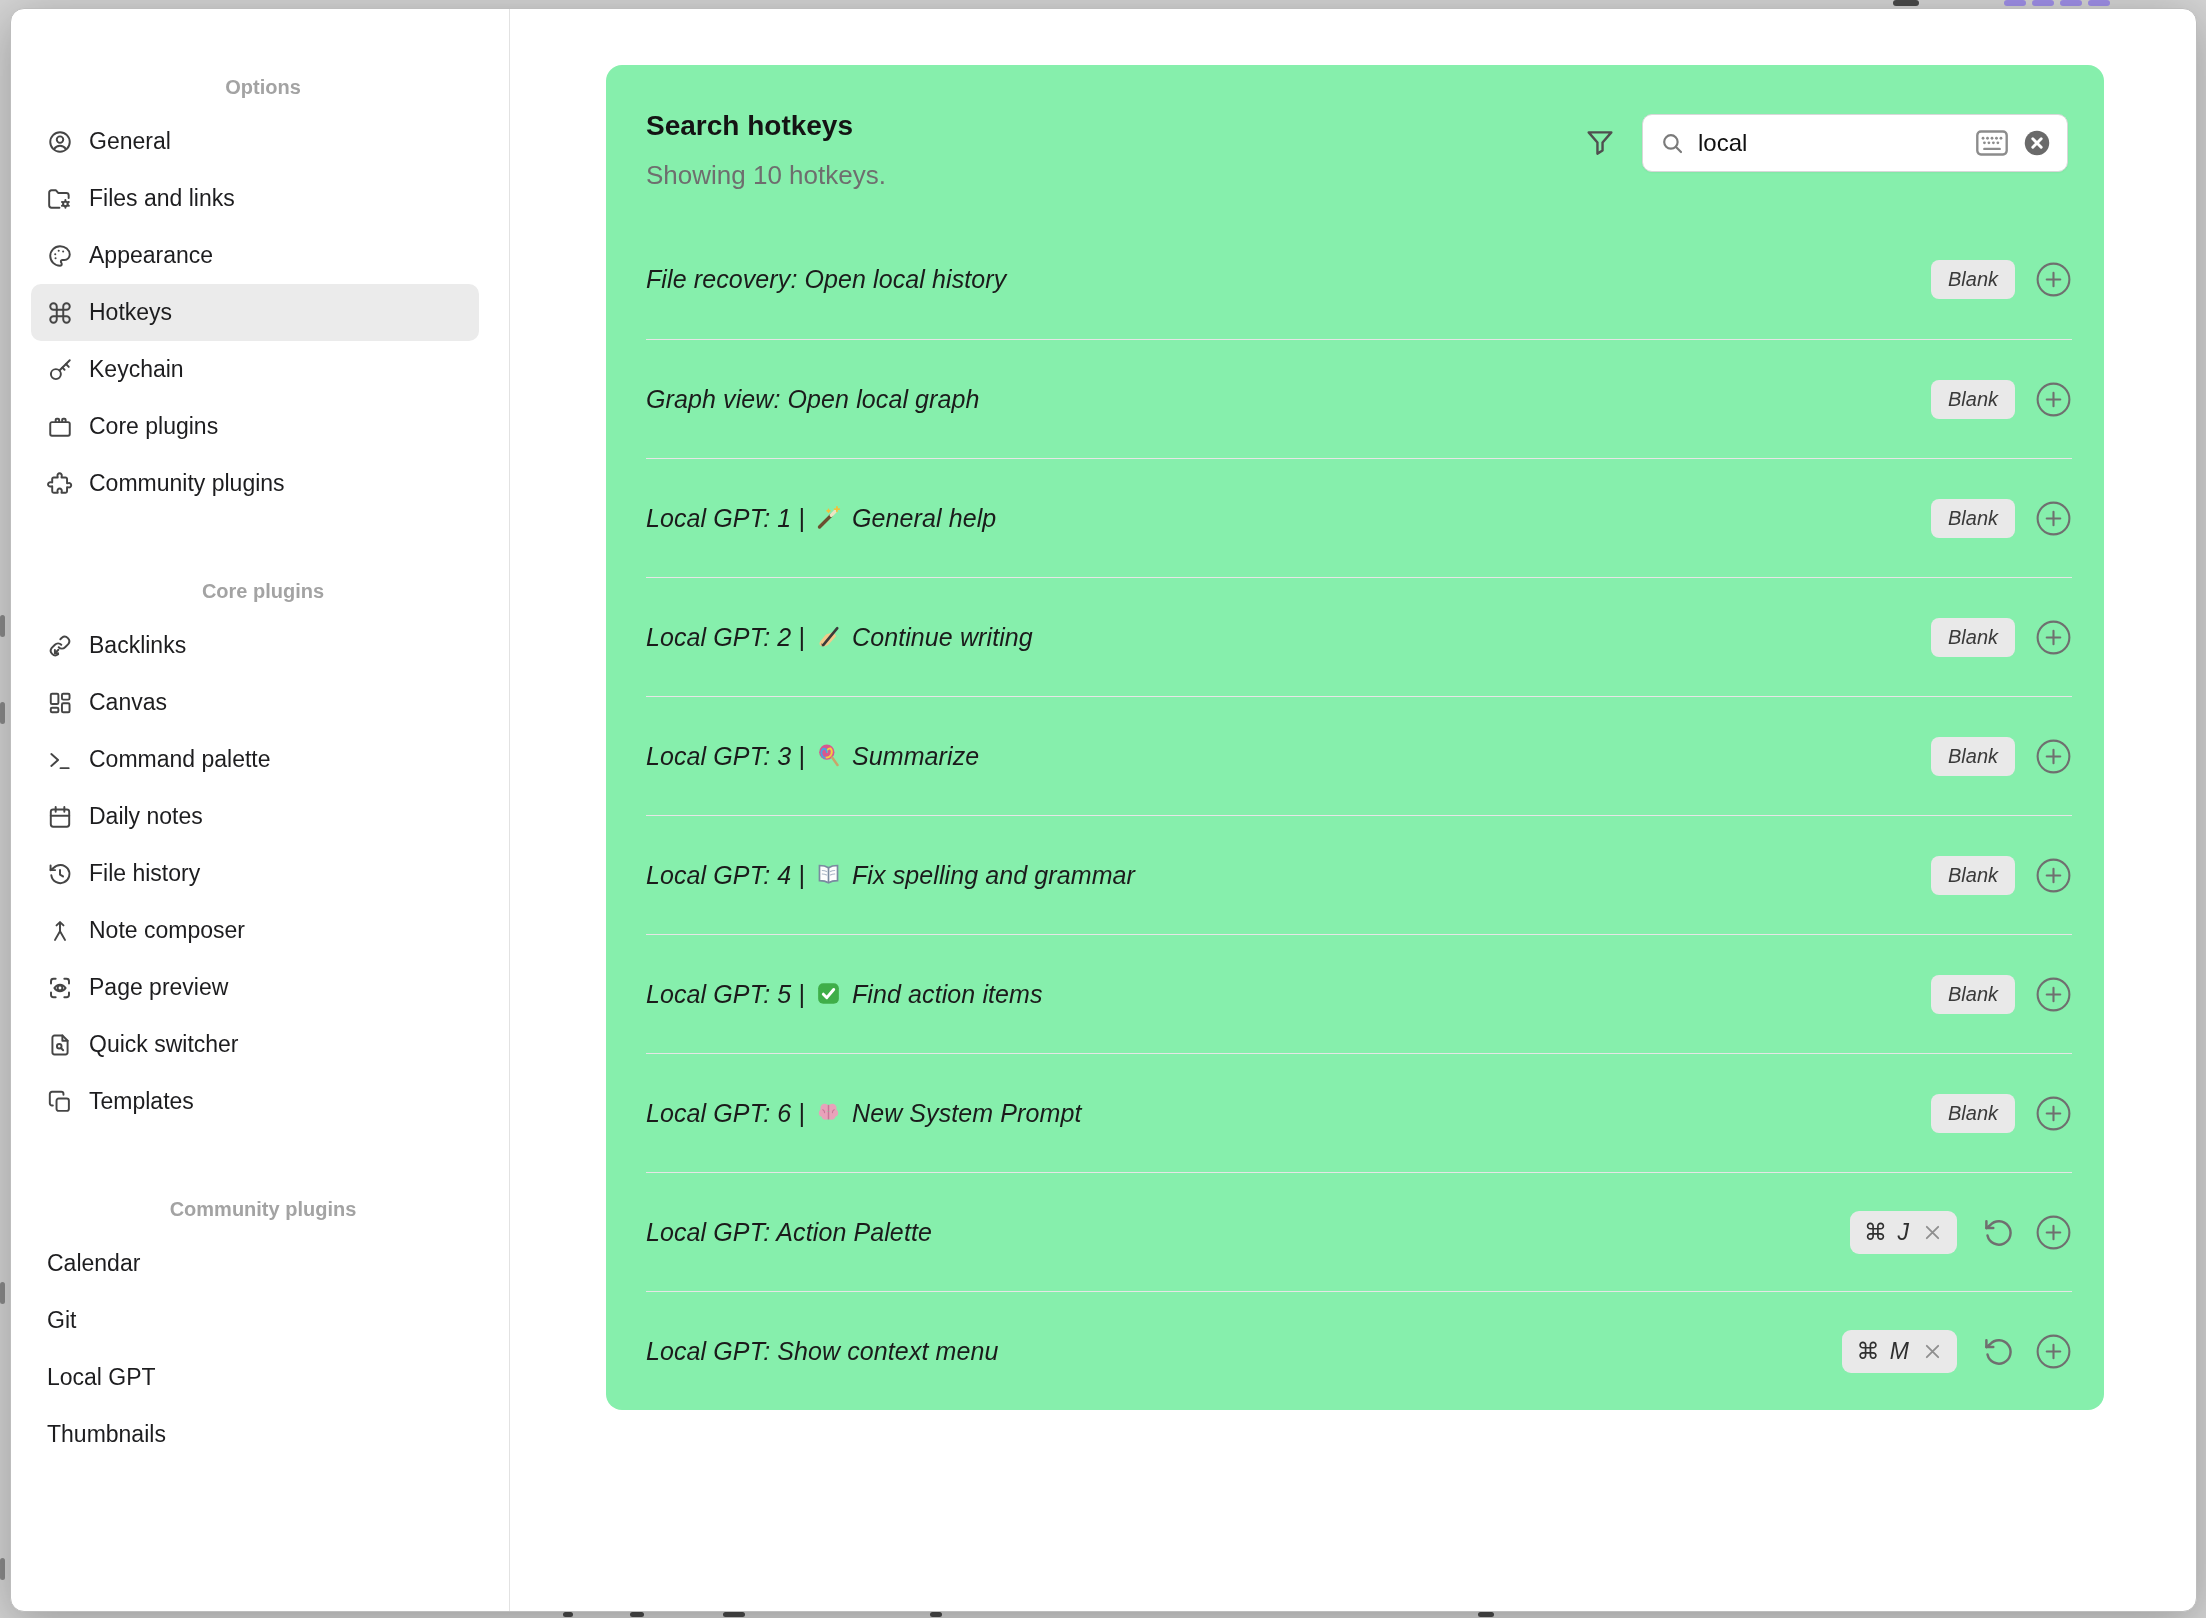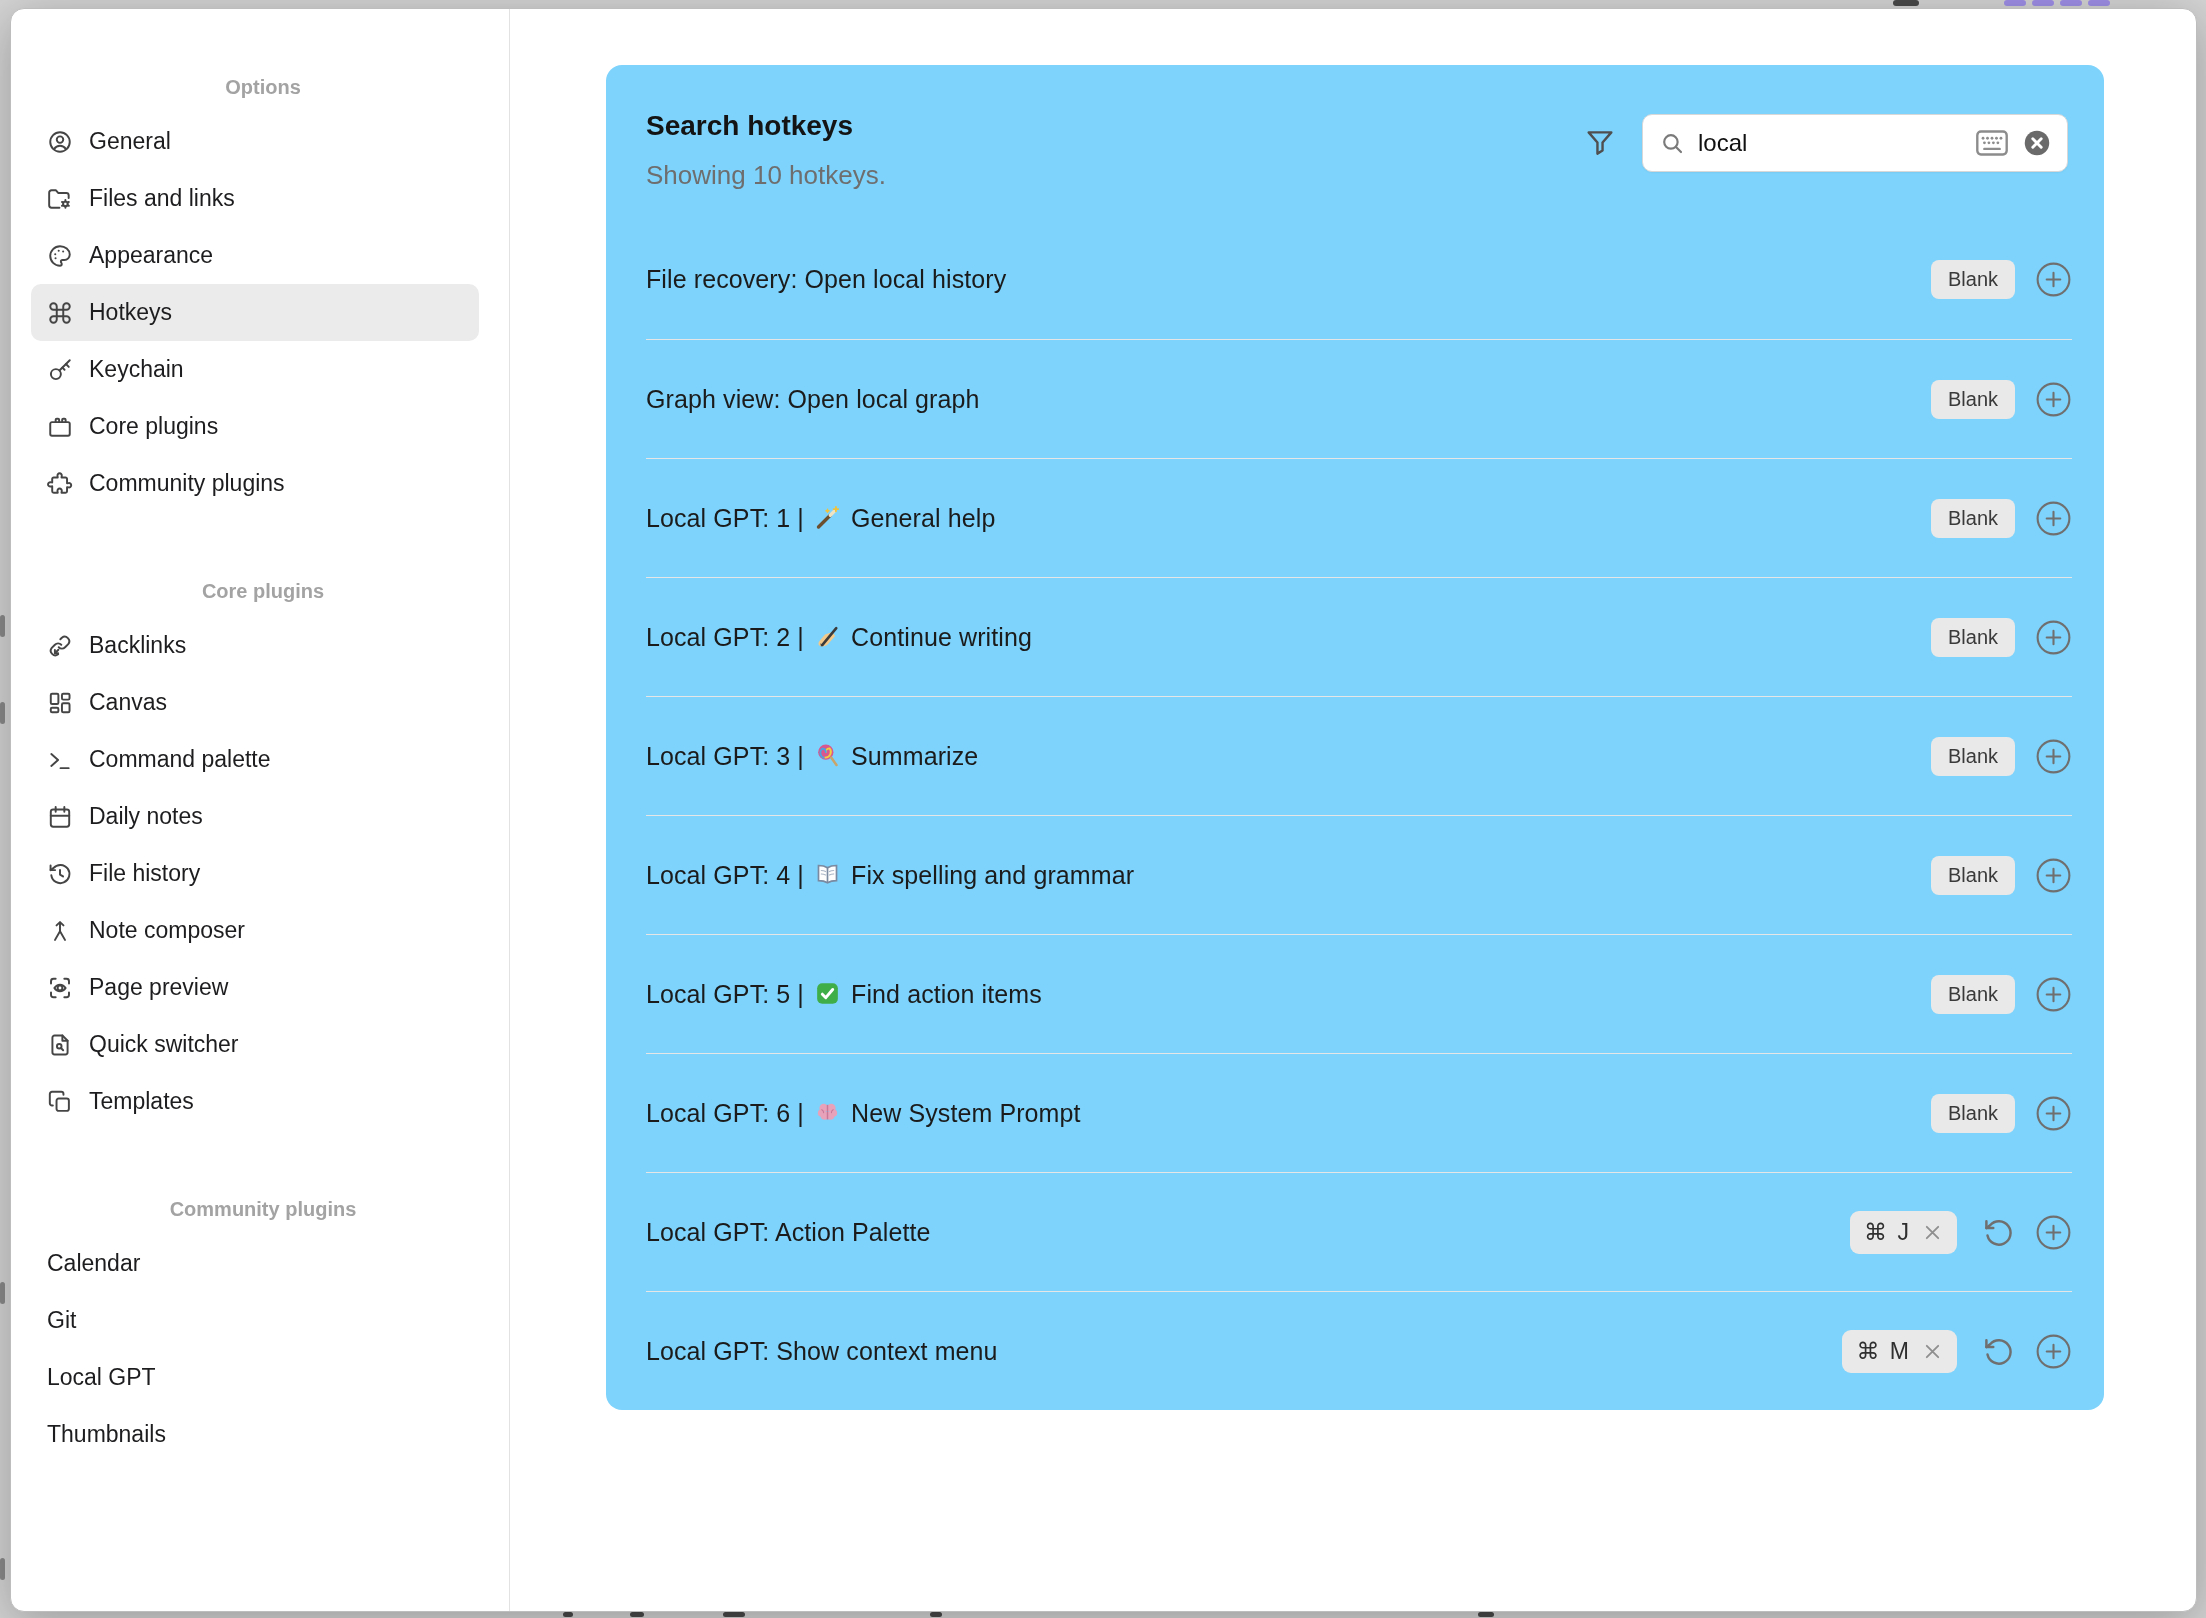--- a/index.html
+++ b/index.html
@@ -43,21 +43,21 @@
   .side-icon { width:26px; height:26px; flex:none; color:#454545; display:inline-flex; }
   .side-icon svg { width:26px; height:26px; }
   .side-label { white-space:nowrap; }
 
   
   .content {
     flex:1; border-left:1px solid #e2e2e2;
     padding:56px 94px 0 96px;
   }
   .card {
-    background:#7dd3fc; border-radius:16px; width:1498px; height:1345px;
+    background:#86efac; border-radius:16px; width:1498px; height:1345px;
     overflow:hidden;
   }
   .card-header {
     height:155px; display:flex; align-items:center; justify-content:space-between;
     padding:0 36px 0 40px;
   }
   .title-block { margin-top:12px; }
   .page-title { font-size:28px; font-weight:600; color:#141414; line-height:34px; }
   .page-subtitle { font-size:26px; color:#6e6e6e; margin-top:19px; line-height:26px; }
 
@@ -73,21 +73,21 @@
   .search-glyph svg { width:26px; height:26px; }
   .search-input {
     flex:1; border:none; outline:none; background:transparent;
     font-family:inherit; font-size:24px; color:#111; margin-left:13px; min-width:0;
   }
   .kbd-icon { width:34px; height:28px; color:#8c8c8c; flex:none; display:inline-flex; margin-right:14px; cursor:pointer; }
   .kbd-icon svg { width:34px; height:28px; }
   .clear-btn { width:28px; height:28px; flex:none; display:inline-flex; cursor:pointer; }
   .clear-btn svg { width:28px; height:28px; }
 
-  .rows { padding:0 32px 0 40px; }
+  .rows { padding:0 32px 0 40px;font-style:italic; }
   .hk-row {
     height:119px; display:flex; align-items:center; justify-content:space-between;
   }
   .hk-row + .hk-row { border-top:1px solid #e6e6e6; }
   .hk-label { font-size:25px; color:#1b1b1b; letter-spacing:.1px; }
   .hk-right { display:flex; align-items:center; gap:20px; }
   .blank-badge {
     background:#e9e9e9; border-radius:8px; padding:8px 17px;
     font-size:20px; color:#3a3a3a;
   }

